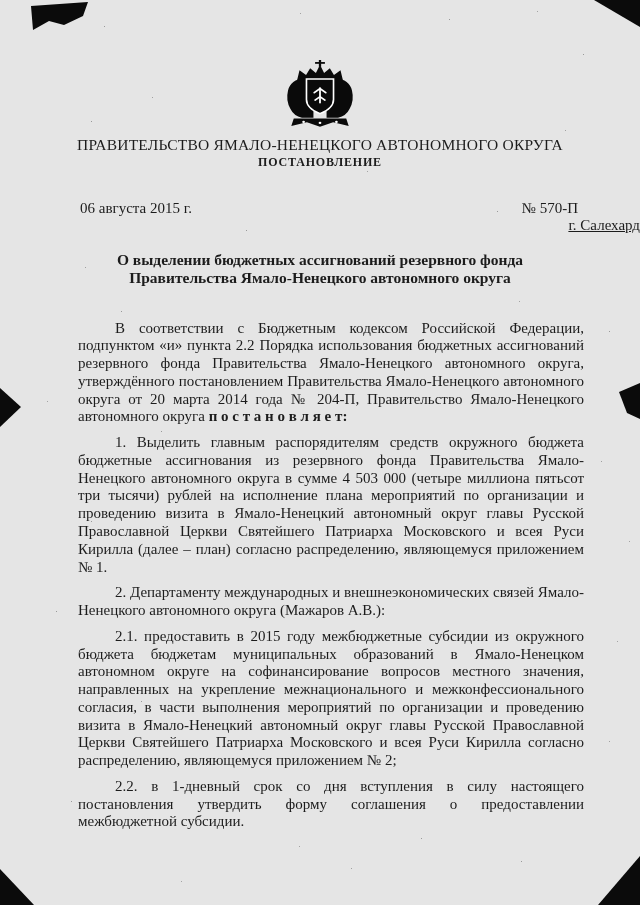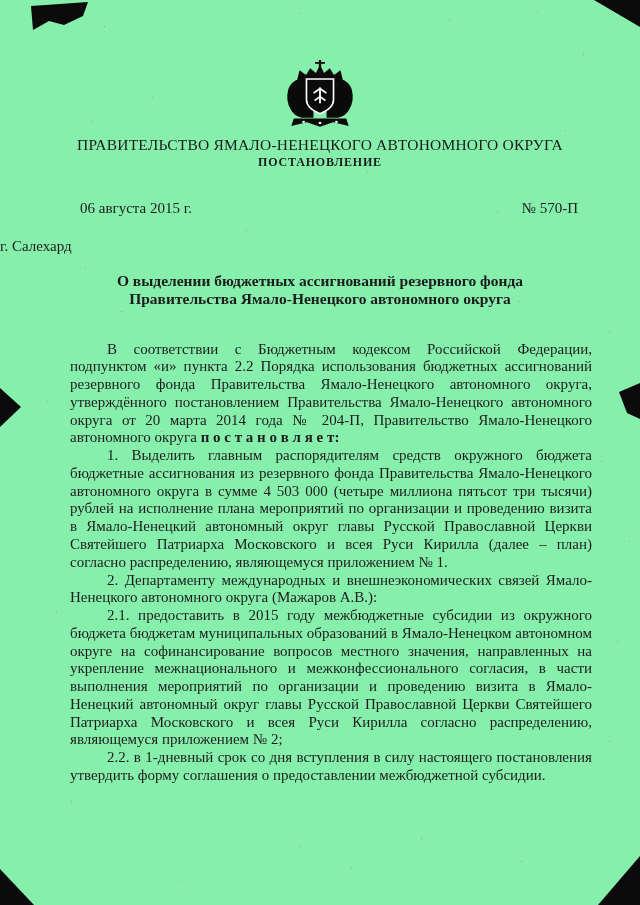--- a/index.html
+++ b/index.html
@@ -1,20 +1,20 @@
 <!DOCTYPE html>
 <html><head>
 <meta charset="utf-8">
 <style>
   html, body { margin: 0; padding: 0; background: #ffffff; }
   .page {
     position: relative;
     width: 640px;
     height: 905px;
-    background: #86efac;
+    background: #e5e5e5;
     font-family: "Liberation Serif", serif;
     color: #1c1c1c;
     overflow: hidden;
   }
   .emblem-wrap {
     display: flex;
     justify-content: center;
     padding-top: 60px;
     height: 68px;
   }
@@ -35,40 +35,40 @@
   }
   .meta-row {
     display: flex;
     justify-content: space-between;
     margin-top: 30px;
     padding-left: 80px;
     padding-right: 62px;
     font-size: 15px;
   }
   .place {
-    text-align: left;
-    margin-top: 21px;
+    text-align: right;
     font-size: 15px;
+    text-decoration: underline;
   }
   .doc-title {
     font-weight: bold;
     text-align: center;
     font-size: 15.5px;
     line-height: 1.18;
     max-width: 470px;
     margin: 17px auto 0 auto;
   }
   .body-text {
     margin-top: 32px;
     padding: 0 48px 0 70px;
     font-size: 15px;
     line-height: 1.185;
     text-align: justify;
   }
-  .body-text p { margin: 0; text-indent: 37px; }
+  .body-text p { margin: 8px; text-indent: 37px; }
   .resolve { font-weight: bold; }
   .scan-artifacts {
     position: absolute;
     left: 0; top: 0;
     width: 640px; height: 905px;
     pointer-events: none;
   }
   .scan-noise {
     position: absolute;
     left: 0; top: 0;

